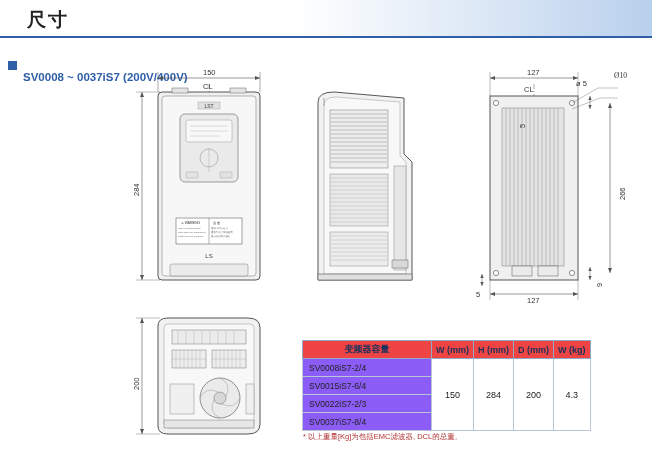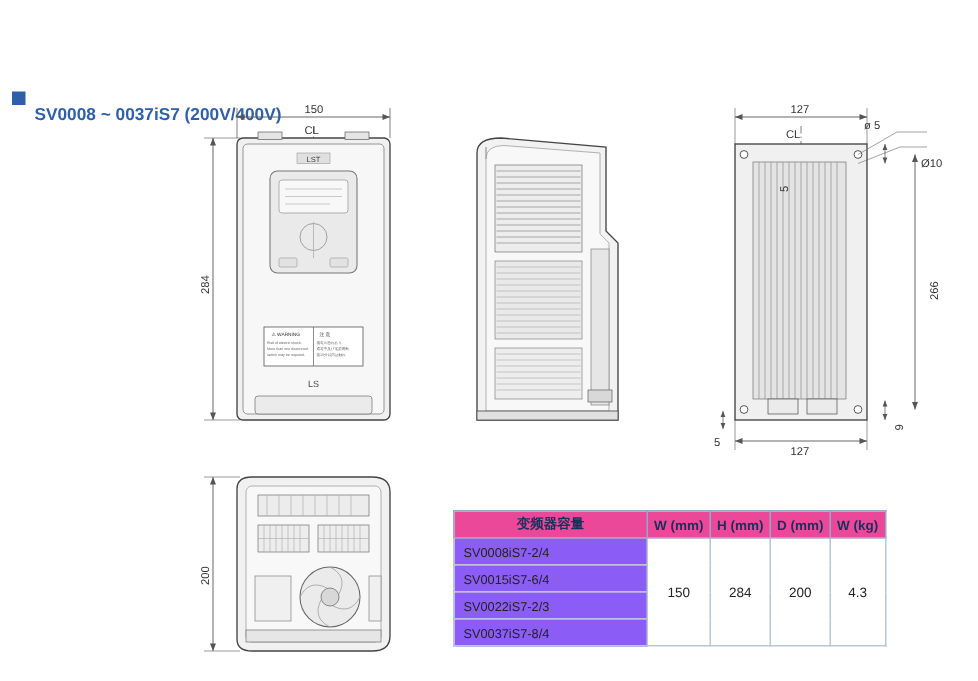--- a/index.html
+++ b/index.html
@@ -88,21 +88,21 @@
   
   .spec-table {
     position: absolute;
     left: 302px;
     top: 340px;
     border-collapse: collapse;
     font-size: 9px;
     color: #222222;
   }
   .spec-table th {
-    background: #ec4899;
+    background: #ef4444;
     border: 1px solid #8fa9c6;
     font-weight: bold;
     height: 17px;
     padding: 0 4px;
     text-align: center;
     font-size: 9px;
     color: #16325c;
   }
   .spec-table td {
     border: 1px solid #b9c6d6;
@@ -127,20 +127,24 @@
     top: 432px;
     font-size: 7.5px;
     color: #b03030;
   }
 </style>
 </head>
 <body>
 
 <div class="page">
 
+  <div class="header-bar">
+    <div class="header-accent"></div>
+    <div class="header-title">尺寸</div>
+  </div>
 
   <div class="subtitle-row">
     <div class="subtitle-marker"></div>
     <div class="subtitle-text">SV0008 ~ 0037iS7 (200V/400V)</div>
   </div>
 
   <svg class="drawing" style="left:120px; top:62px;" width="170" height="230" viewBox="0 0 170 230">
 
     <line x1="38" y1="16" x2="140" y2="16" stroke="#555" stroke-width="0.6"></line>
     <path d="M38,16 l5,-2 l0,4 z" fill="#555"></path>
@@ -310,21 +314,21 @@
     <line x1="30" y1="218" x2="30" y2="238" stroke="#555" stroke-width="0.4"></line>
     <line x1="118" y1="218" x2="118" y2="238" stroke="#555" stroke-width="0.4"></line>
 
     <line x1="22" y1="212" x2="22" y2="224" stroke="#555" stroke-width="0.5"></line>
     <path d="M22,212 l-1.6,4 l3.2,0 z" fill="#555"></path>
     <path d="M22,224 l-1.6,-4 l3.2,0 z" fill="#555"></path>
   </svg>
   <div class="dim-text" style="left:527px; top:68px;">127</div>
   <div class="dim-text" style="left:524px; top:85px;">CL</div>
   <div class="dim-text" style="left:576px; top:79px;">ø 5</div>
-  <div class="dim-text" style="left:614px; top:104px;">Ø10</div>
+  <div class="dim-text" style="left:614px; top:71px;font-family:Liberation Serif, serif;">Ø10</div>
   <div class="dim-text vert" style="left:518px; top:128px;">5</div>
   <div class="dim-text vert" style="left:618px; top:200px;">266</div>
   <div class="dim-text vert" style="left:595px; top:287px;">9</div>
   <div class="dim-text" style="left:476px; top:290px;">5</div>
   <div class="dim-text" style="left:527px; top:296px;">127</div>
 
   <svg class="drawing" style="left:120px; top:300px;" width="170" height="150" viewBox="0 0 170 150">
 
     <line x1="22" y1="18" x2="22" y2="134" stroke="#555" stroke-width="0.6"></line>
     <path d="M22,18 l-2,5 l4,0 z" fill="#555"></path>
@@ -409,14 +413,15 @@
       </tr>
       <tr>
         <td class="name">SV0022iS7-2/3</td>
       </tr>
       <tr>
         <td class="name">SV0037iS7-8/4</td>
       </tr>
     </tbody>
   </table>
 
+  <div class="table-note">* 以上重量[Kg]为包括EMC滤波器, DCL的总重。</div>
 
 </div>
 
 </body></html>

